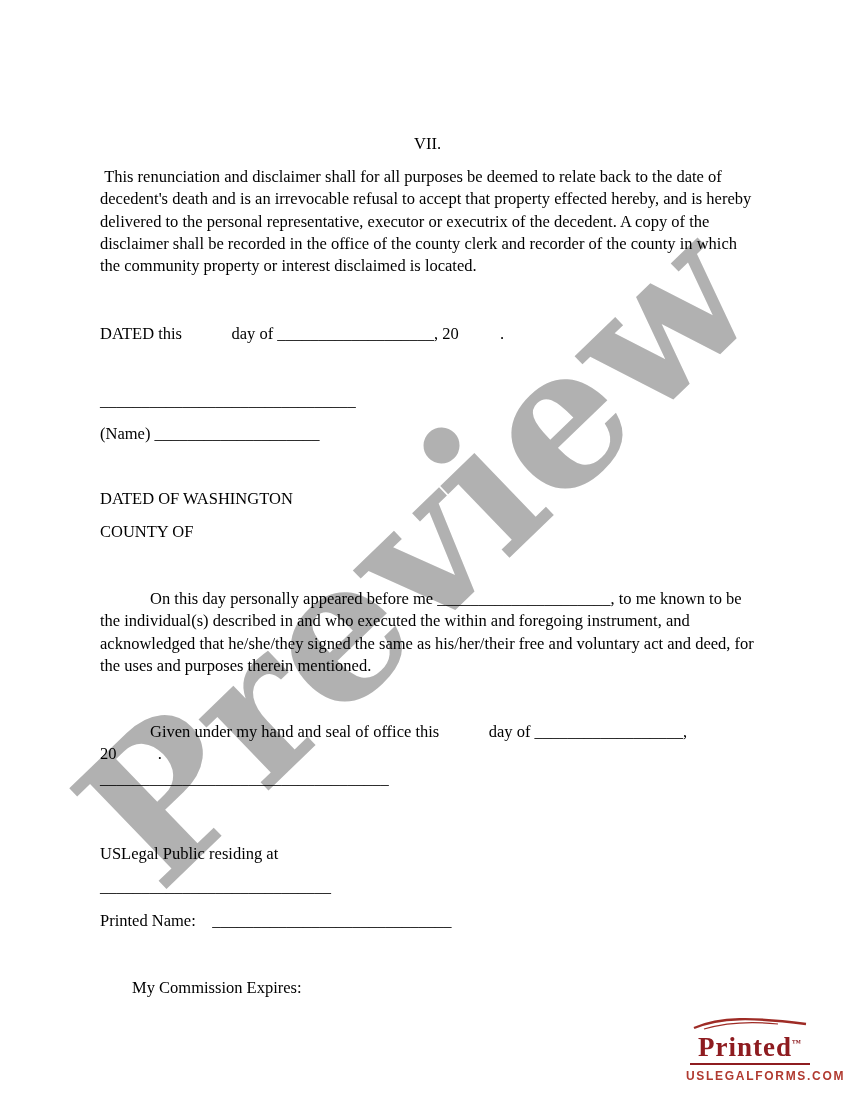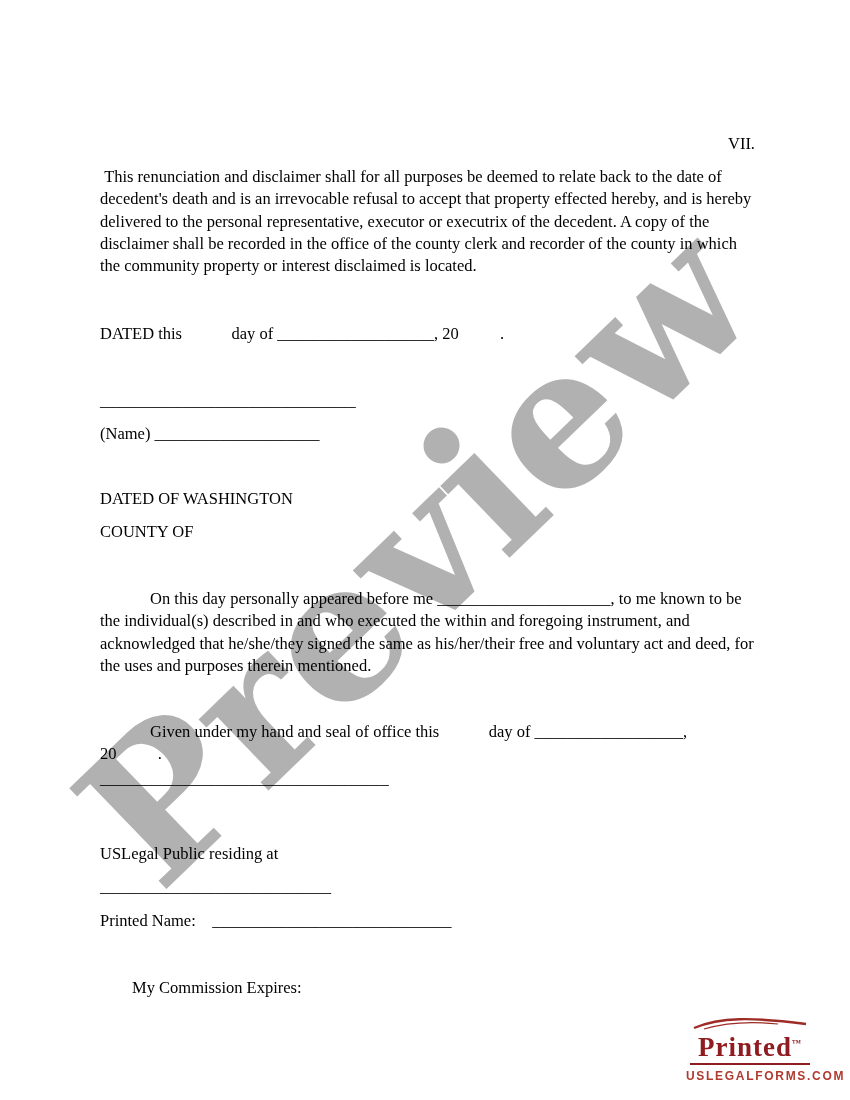--- a/index.html
+++ b/index.html
@@ -36,21 +36,21 @@
     z-index: 2;
     font-size: 16.5px;
     line-height: 22.3px;
   }
   .blk {
     position: absolute;
     left: 0;
     width: 655px;
     white-space: pre-wrap;
   }
-  .heading { text-align: right; }
+  .heading { text-align: center; }
   .indent { text-indent: 50px; }
   .logo {
     position: absolute;
     right: 36px;
     top: 1016px;
     z-index: 3;
     width: 128px;
     text-align: center;
   }
   .logo-flourish { display: block; margin: 0 auto -2px auto; }

